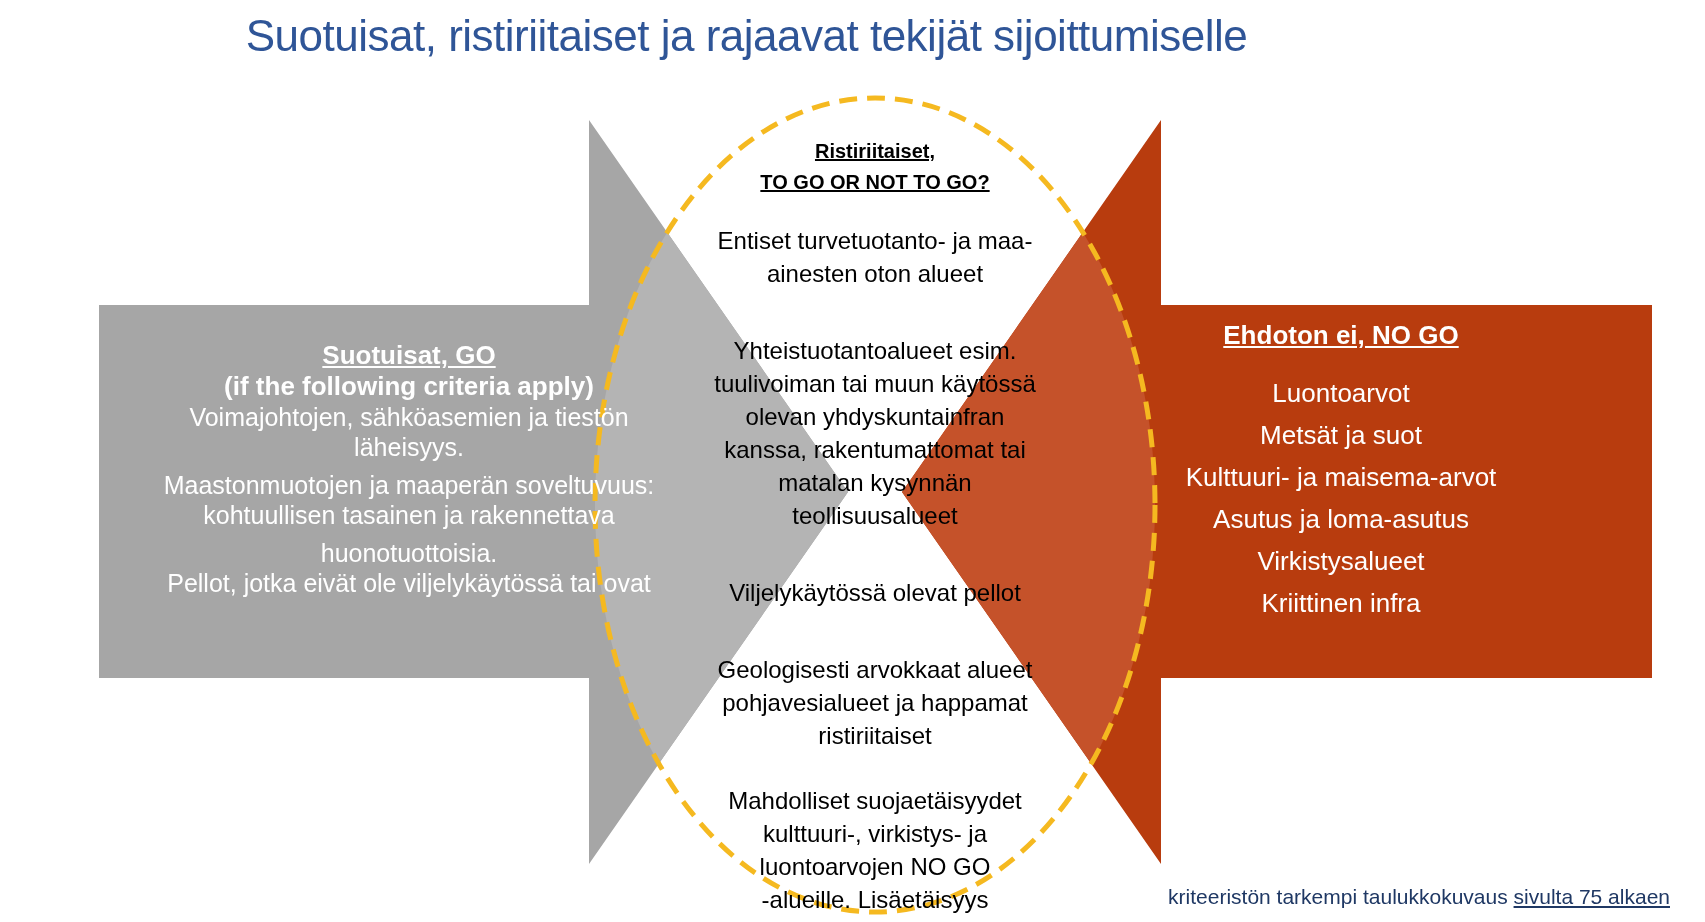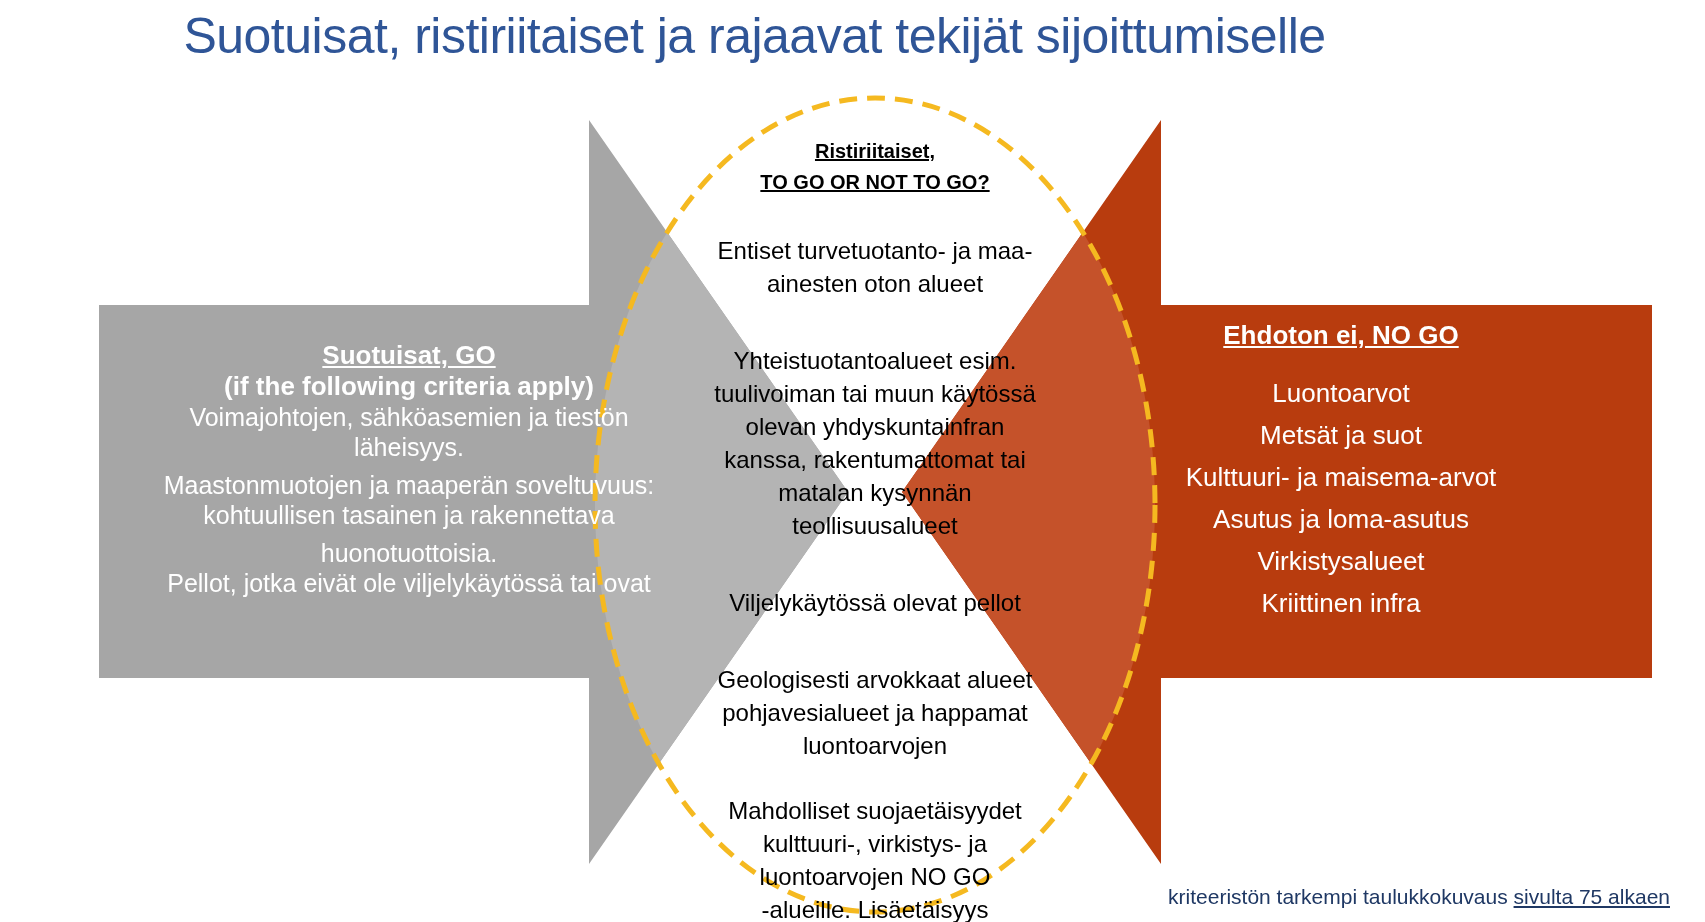--- a/index.html
+++ b/index.html
@@ -9,25 +9,25 @@
     }
     body {
       width: 1705px;
       height: 922px;
       position: relative;
       overflow: hidden;
       font-family: "Liberation Sans", sans-serif;
     }
     .title {
       position: absolute;
-      left: 12px;
+      left: 4px;
       top: 0;
       width: 1485px;
       text-align: center;
-      font-size: 50px;
+      font-size: 44px;
       line-height: 72px;
       color: #2f5597;
       letter-spacing: -0.5px;
       padding-top: 0px;
       white-space: nowrap;
     }
     svg.shapes {
       position: absolute;
       left: 0;
       top: 0;
@@ -148,39 +148,39 @@
   </div>
   <div class="item">
     <div>huonotuottoisia.</div>
     <div>Pellot, jotka eivät ole viljelykäytössä tai ovat</div>
   </div>
 </div>
 
 <div class="txt center-panel">
   <div class="hd">Ristiriitaiset,</div>
   <div class="hd">TO GO OR NOT TO GO?</div>
-  <div class="item" style="margin-top:36px;">
+  <div class="item" style="margin-top:26px;">
     <div>Entiset turvetuotanto- ja maa-</div>
     <div>ainesten oton alueet</div>
   </div>
   <div class="item">
     <div>Yhteistuotantoalueet esim.</div>
     <div>tuulivoiman tai muun käytössä</div>
     <div>olevan yhdyskuntainfran</div>
     <div>kanssa, rakentumattomat tai</div>
     <div>matalan kysynnän</div>
     <div>teollisuusalueet</div>
   </div>
   <div class="item">
     <div>Viljelykäytössä olevat pellot</div>
   </div>
   <div class="item">
     <div>Geologisesti arvokkaat alueet</div>
     <div>pohjavesialueet ja happamat</div>
-    <div>luontoarvojen</div>
+    <div>ristiriitaiset</div>
   </div>
   <div class="item" style="margin-top:32px;">
     <div>Mahdolliset suojaetäisyydet</div>
     <div>kulttuuri-, virkistys- ja</div>
     <div>luontoarvojen NO GO</div>
     <div>-alueille. Lisäetäisyys</div>
     <div>asutukseen.</div>
   </div>
 </div>
 

